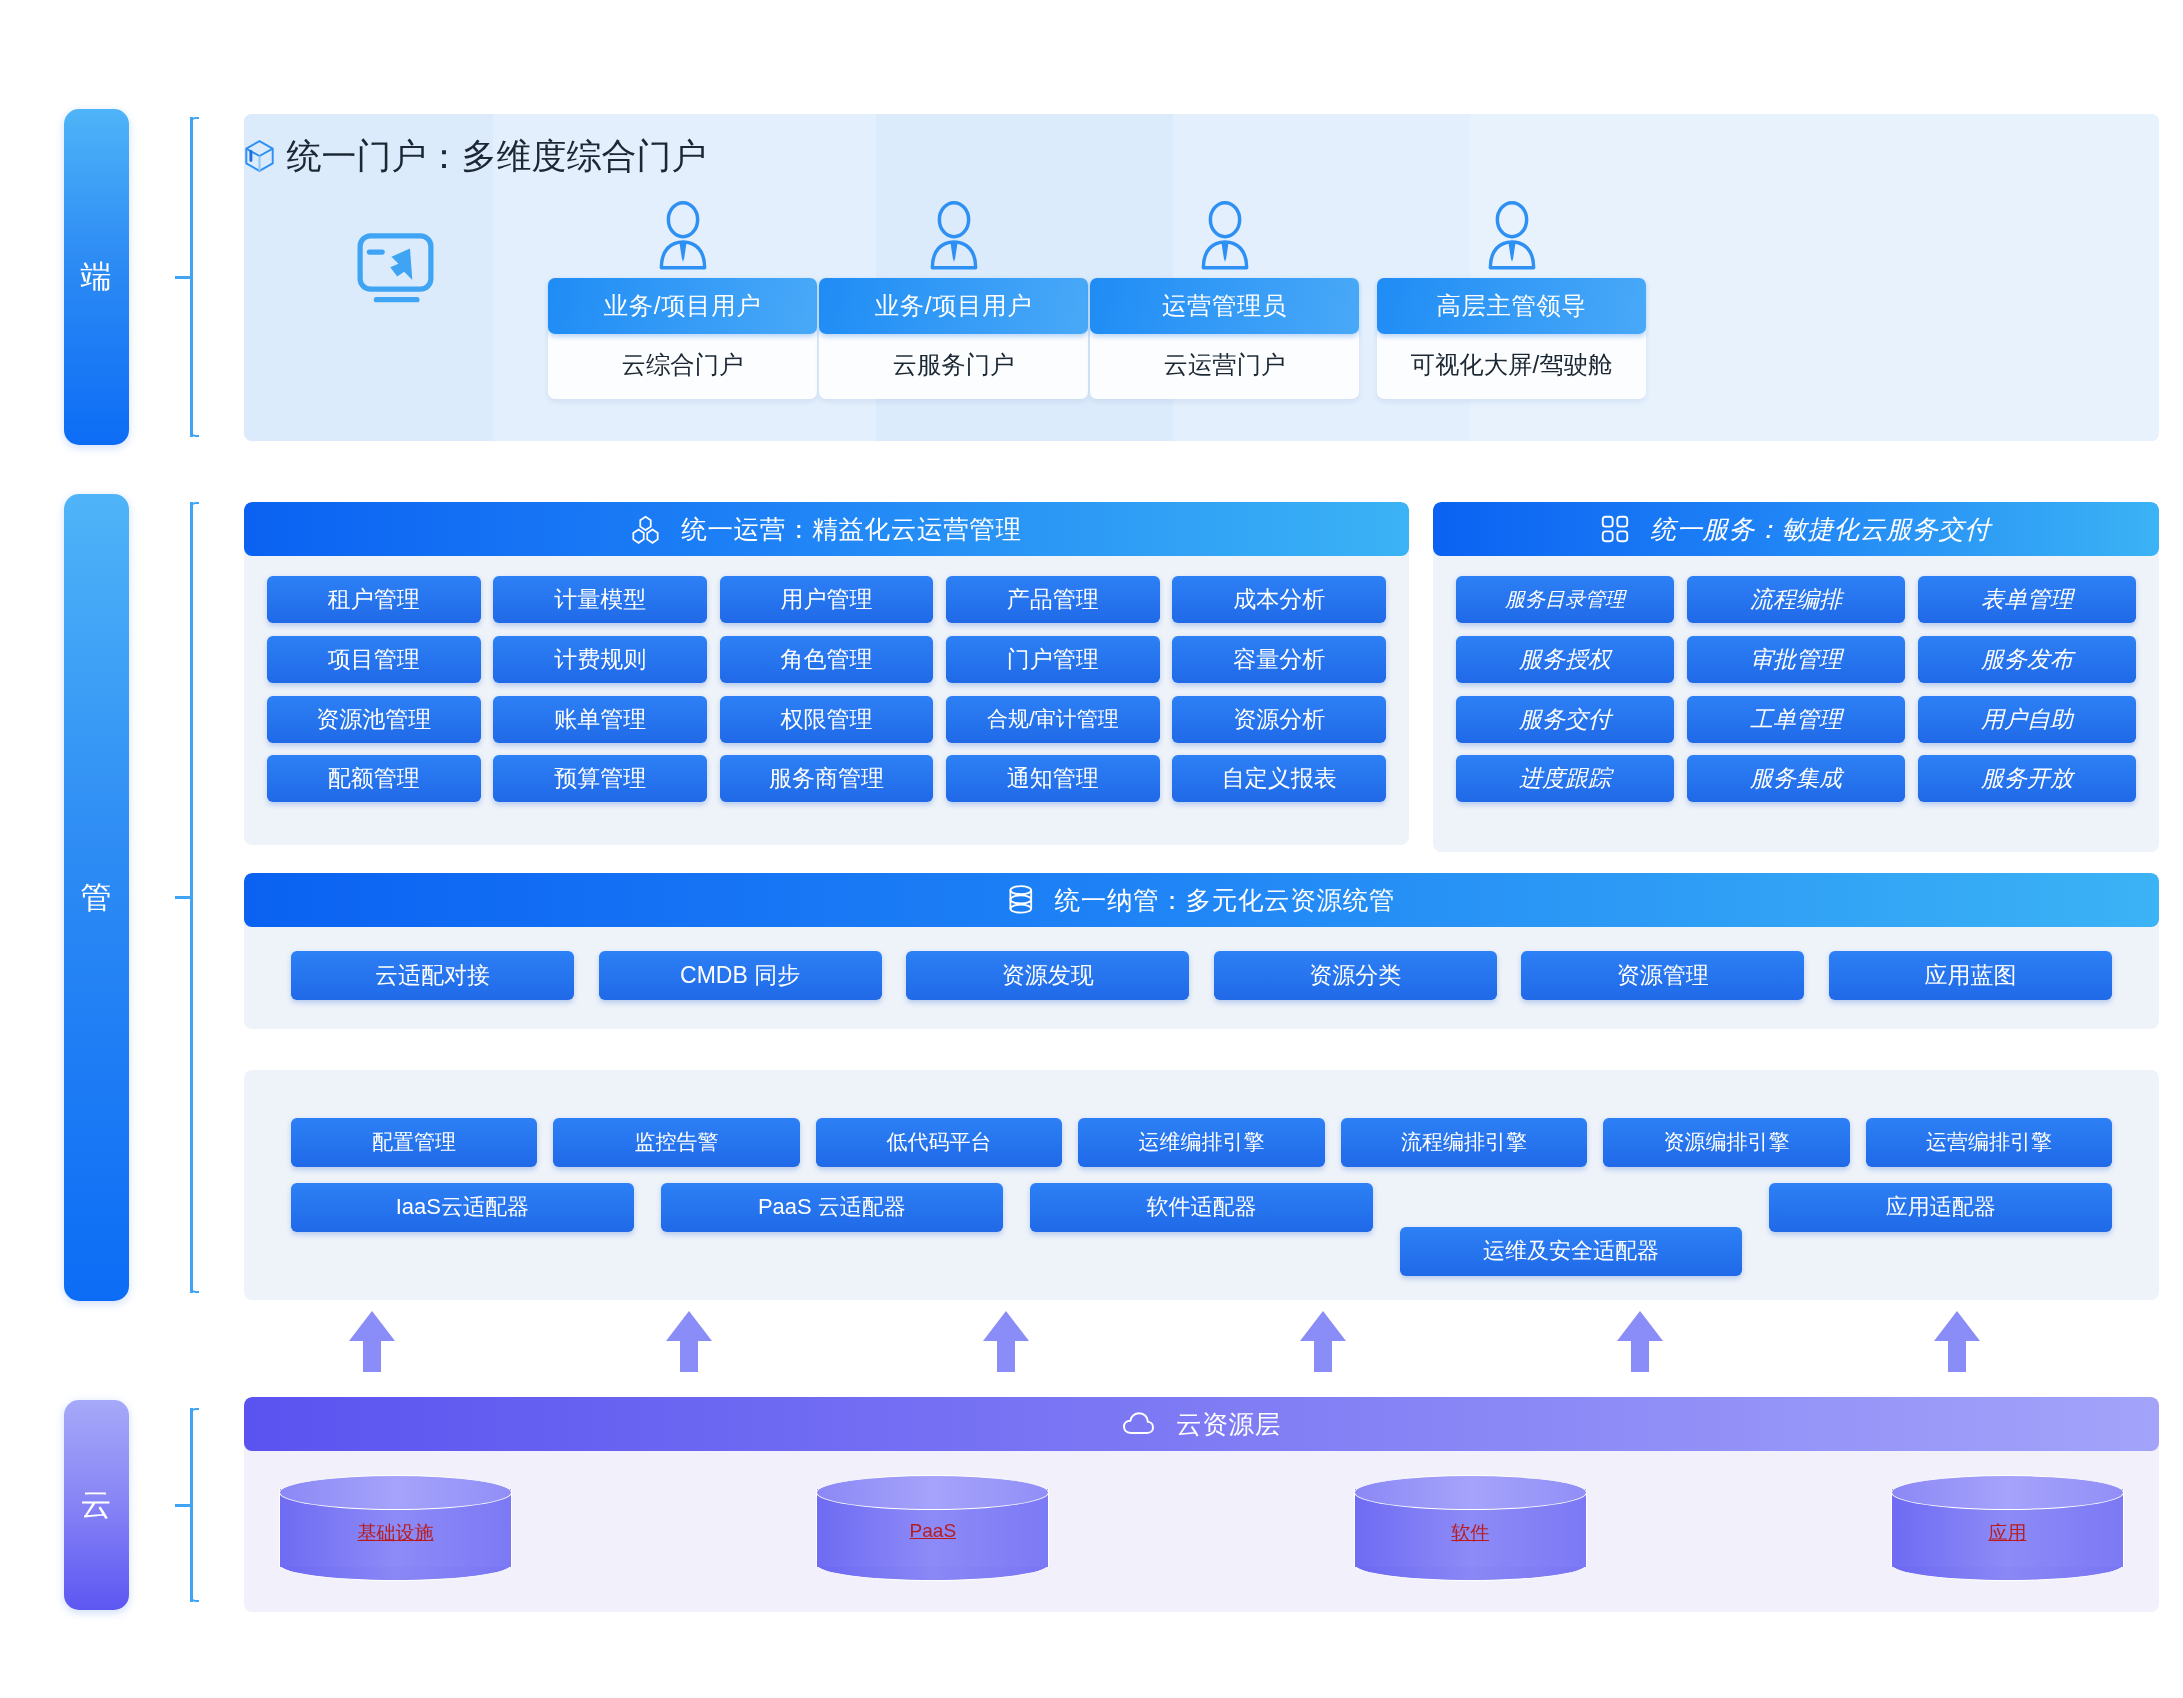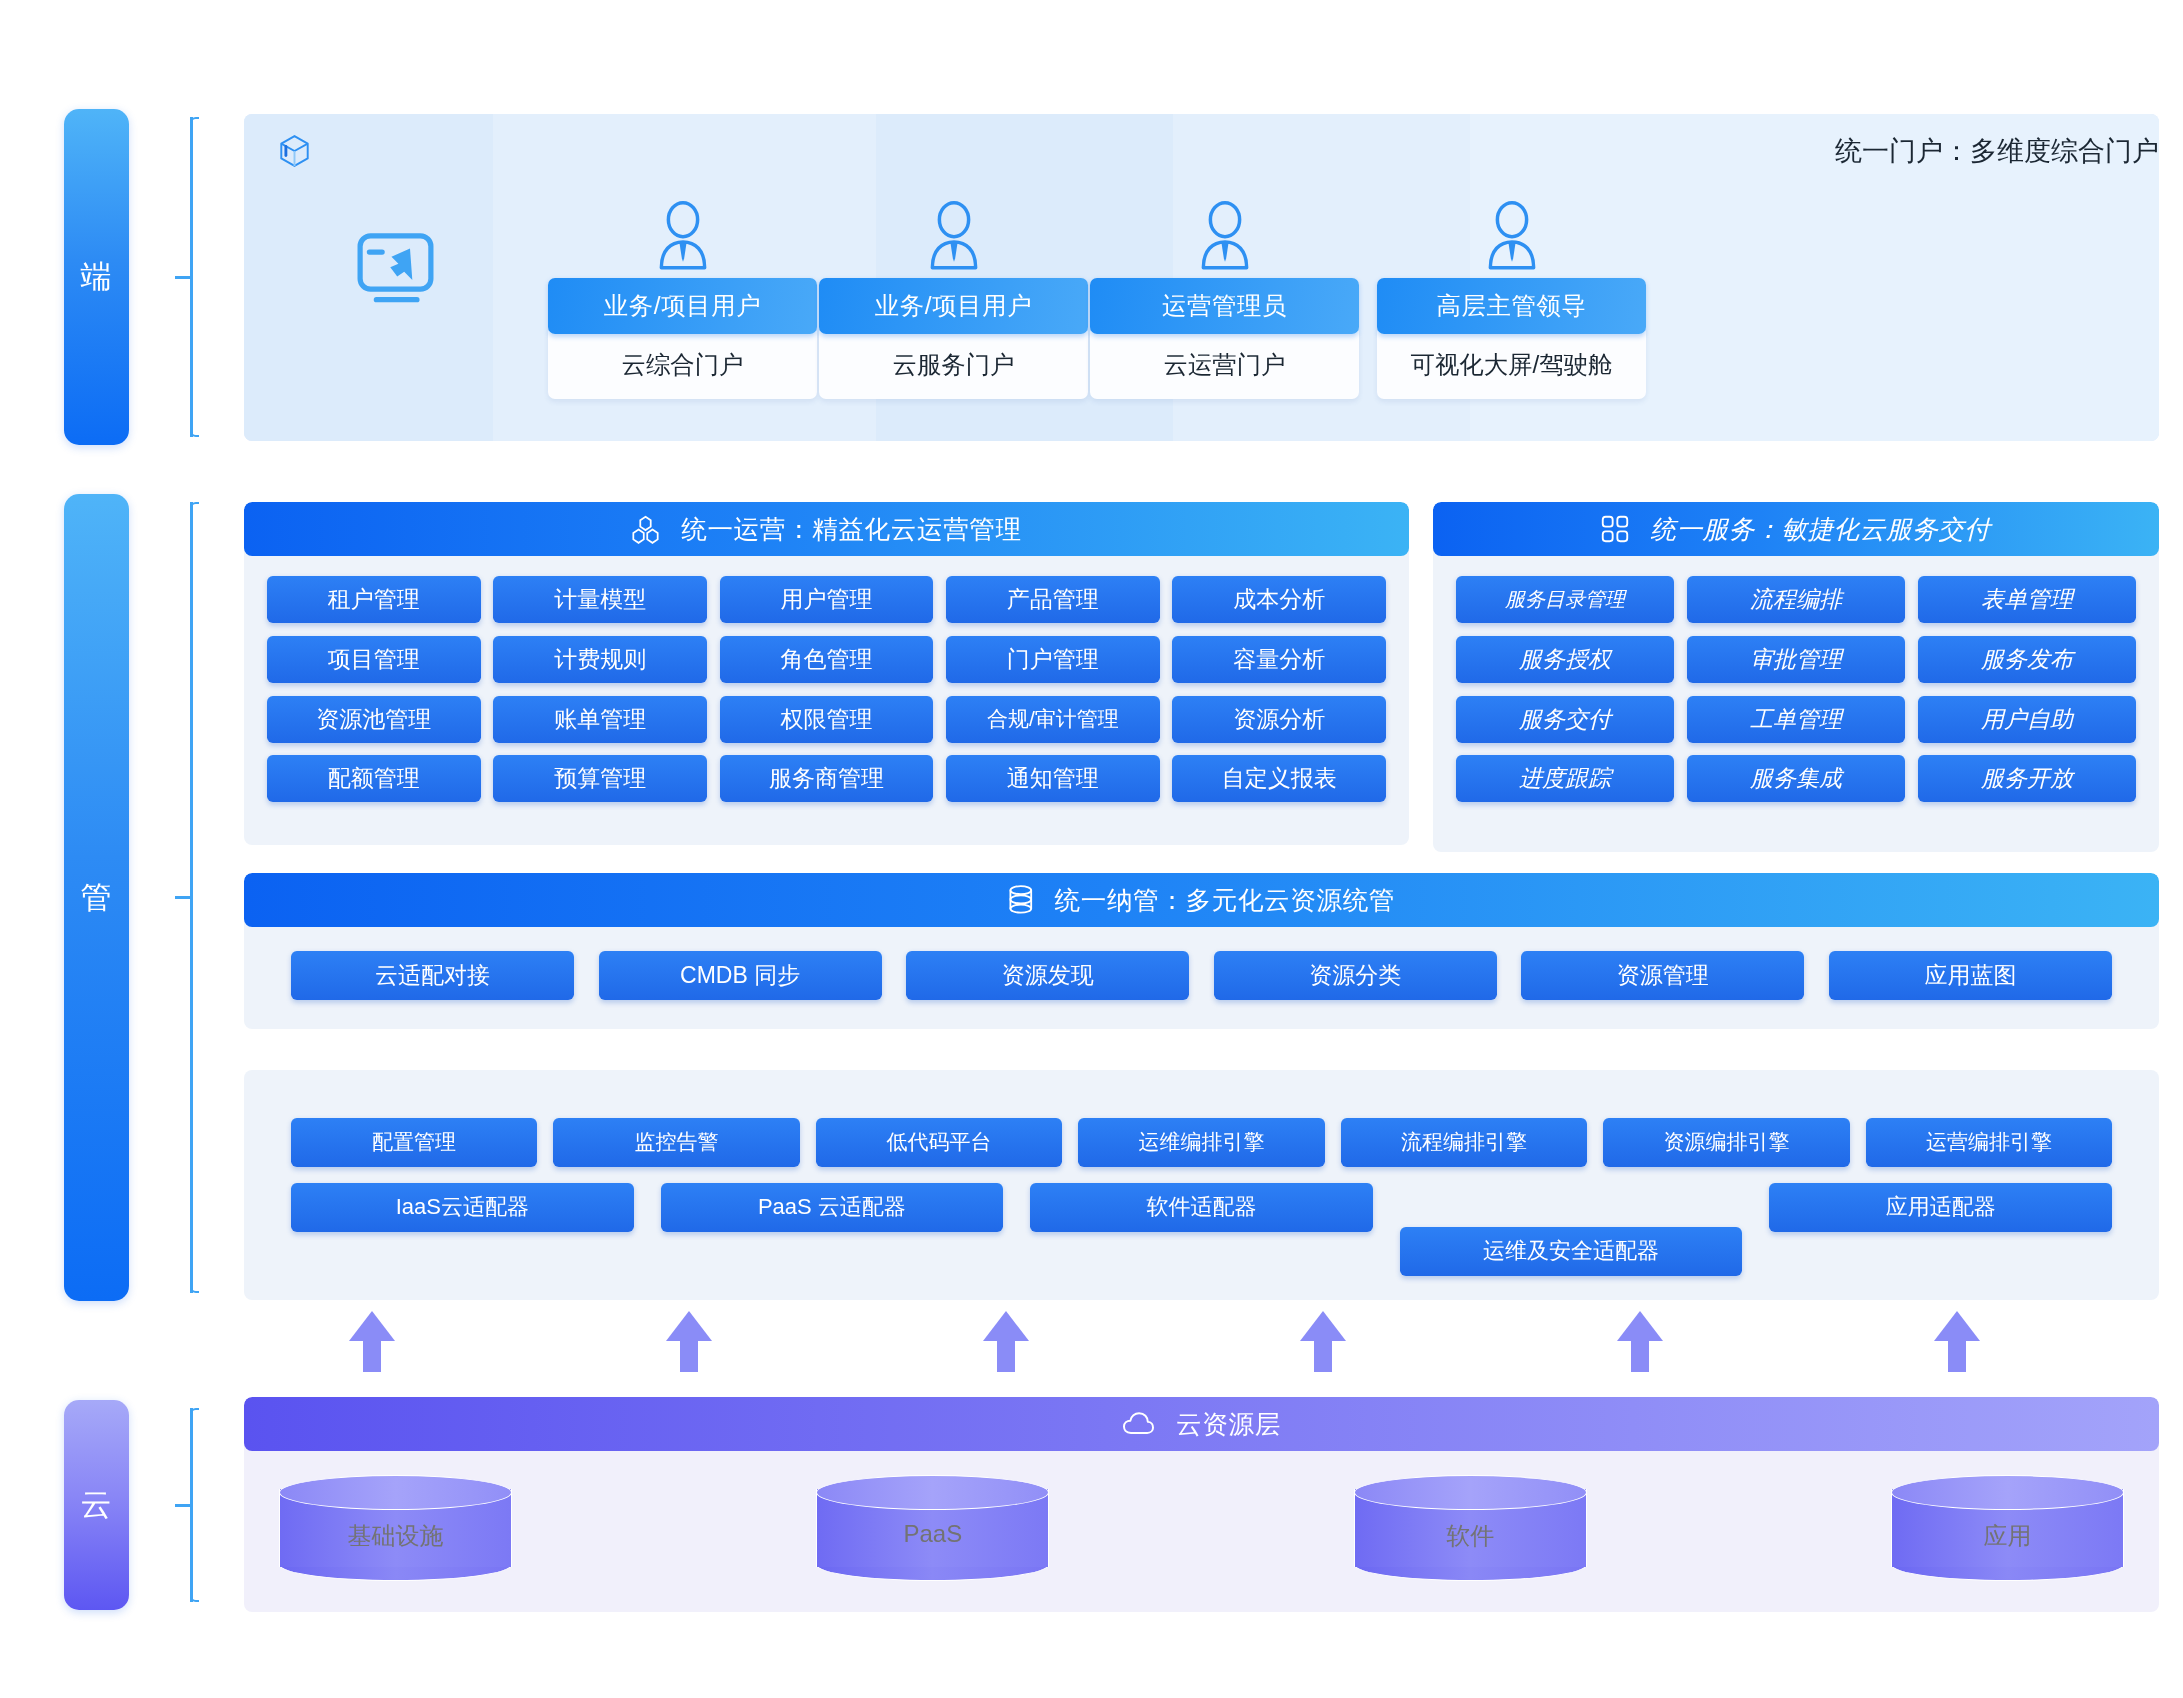--- a/index.html
+++ b/index.html
@@ -39,22 +39,22 @@
   .portal {
     position: absolute;
     background: #DCEBFB;
     border-radius: 8.1px;
     overflow: hidden;
   }
   .portal-stripes { position:absolute; inset:0; display:flex; }
   .portal-stripes > div { height:100%; }
   .portal-title {
     position: absolute; top: 18.6px; left: 0; right: 0;
-    display: flex; align-items: center; justify-content: space-between; gap: 11.6px;
-    font-size: 27px; color: #1B2733; padding-left: 35px;
+    display: flex; align-items: center; justify-content: flex-start; gap: 11.6px;
+    font-size: 35px; color: #1B2733;
   }
   .portal-cols {
     position: absolute; left: 0; right: 0; top: 87px;
     display: flex; align-items: flex-start;
   }
   .portal-monitor { width: 303px; display:flex; justify-content:center; padding-top: 30px; }
   .portal-card { width: 271px; display:flex; flex-direction:column; align-items:center; }
   .portal-person { margin-bottom: 8.1px; }
   .ptab {
     width: 269px; height: 56px;
@@ -126,21 +126,21 @@
     background: linear-gradient(90deg,#8B88F6 0%, #A5A3FA 50%, #918FF7 100%);
     border: 1.7px solid #ffffff;
   }
   .cyl .bot {
     position:absolute; left:0; bottom:0; width:233px; height:33px; border-radius:50%;
     background: linear-gradient(90deg,#6B67F2 0%, #8A88F6 50%, #7975F4 100%);
     border: 1.7px solid #ffffff;
   }
   .cyl .lbl {
     position:absolute; left:0; right:0; top:45px; text-align:center;
-    color:#737373; font-size: 24px; z-index: 5;
+    color:#b91c1c; font-size: 19px; z-index: 5; text-decoration: underline;
   }
 
   .ico { display:inline-flex; align-items:center; justify-content:center; }
 </style>
 </head>
 <body>
 
 <div class="page">
 
   <div class="spine spine-blue" style="left:64px; top:109px; height:336px;">

